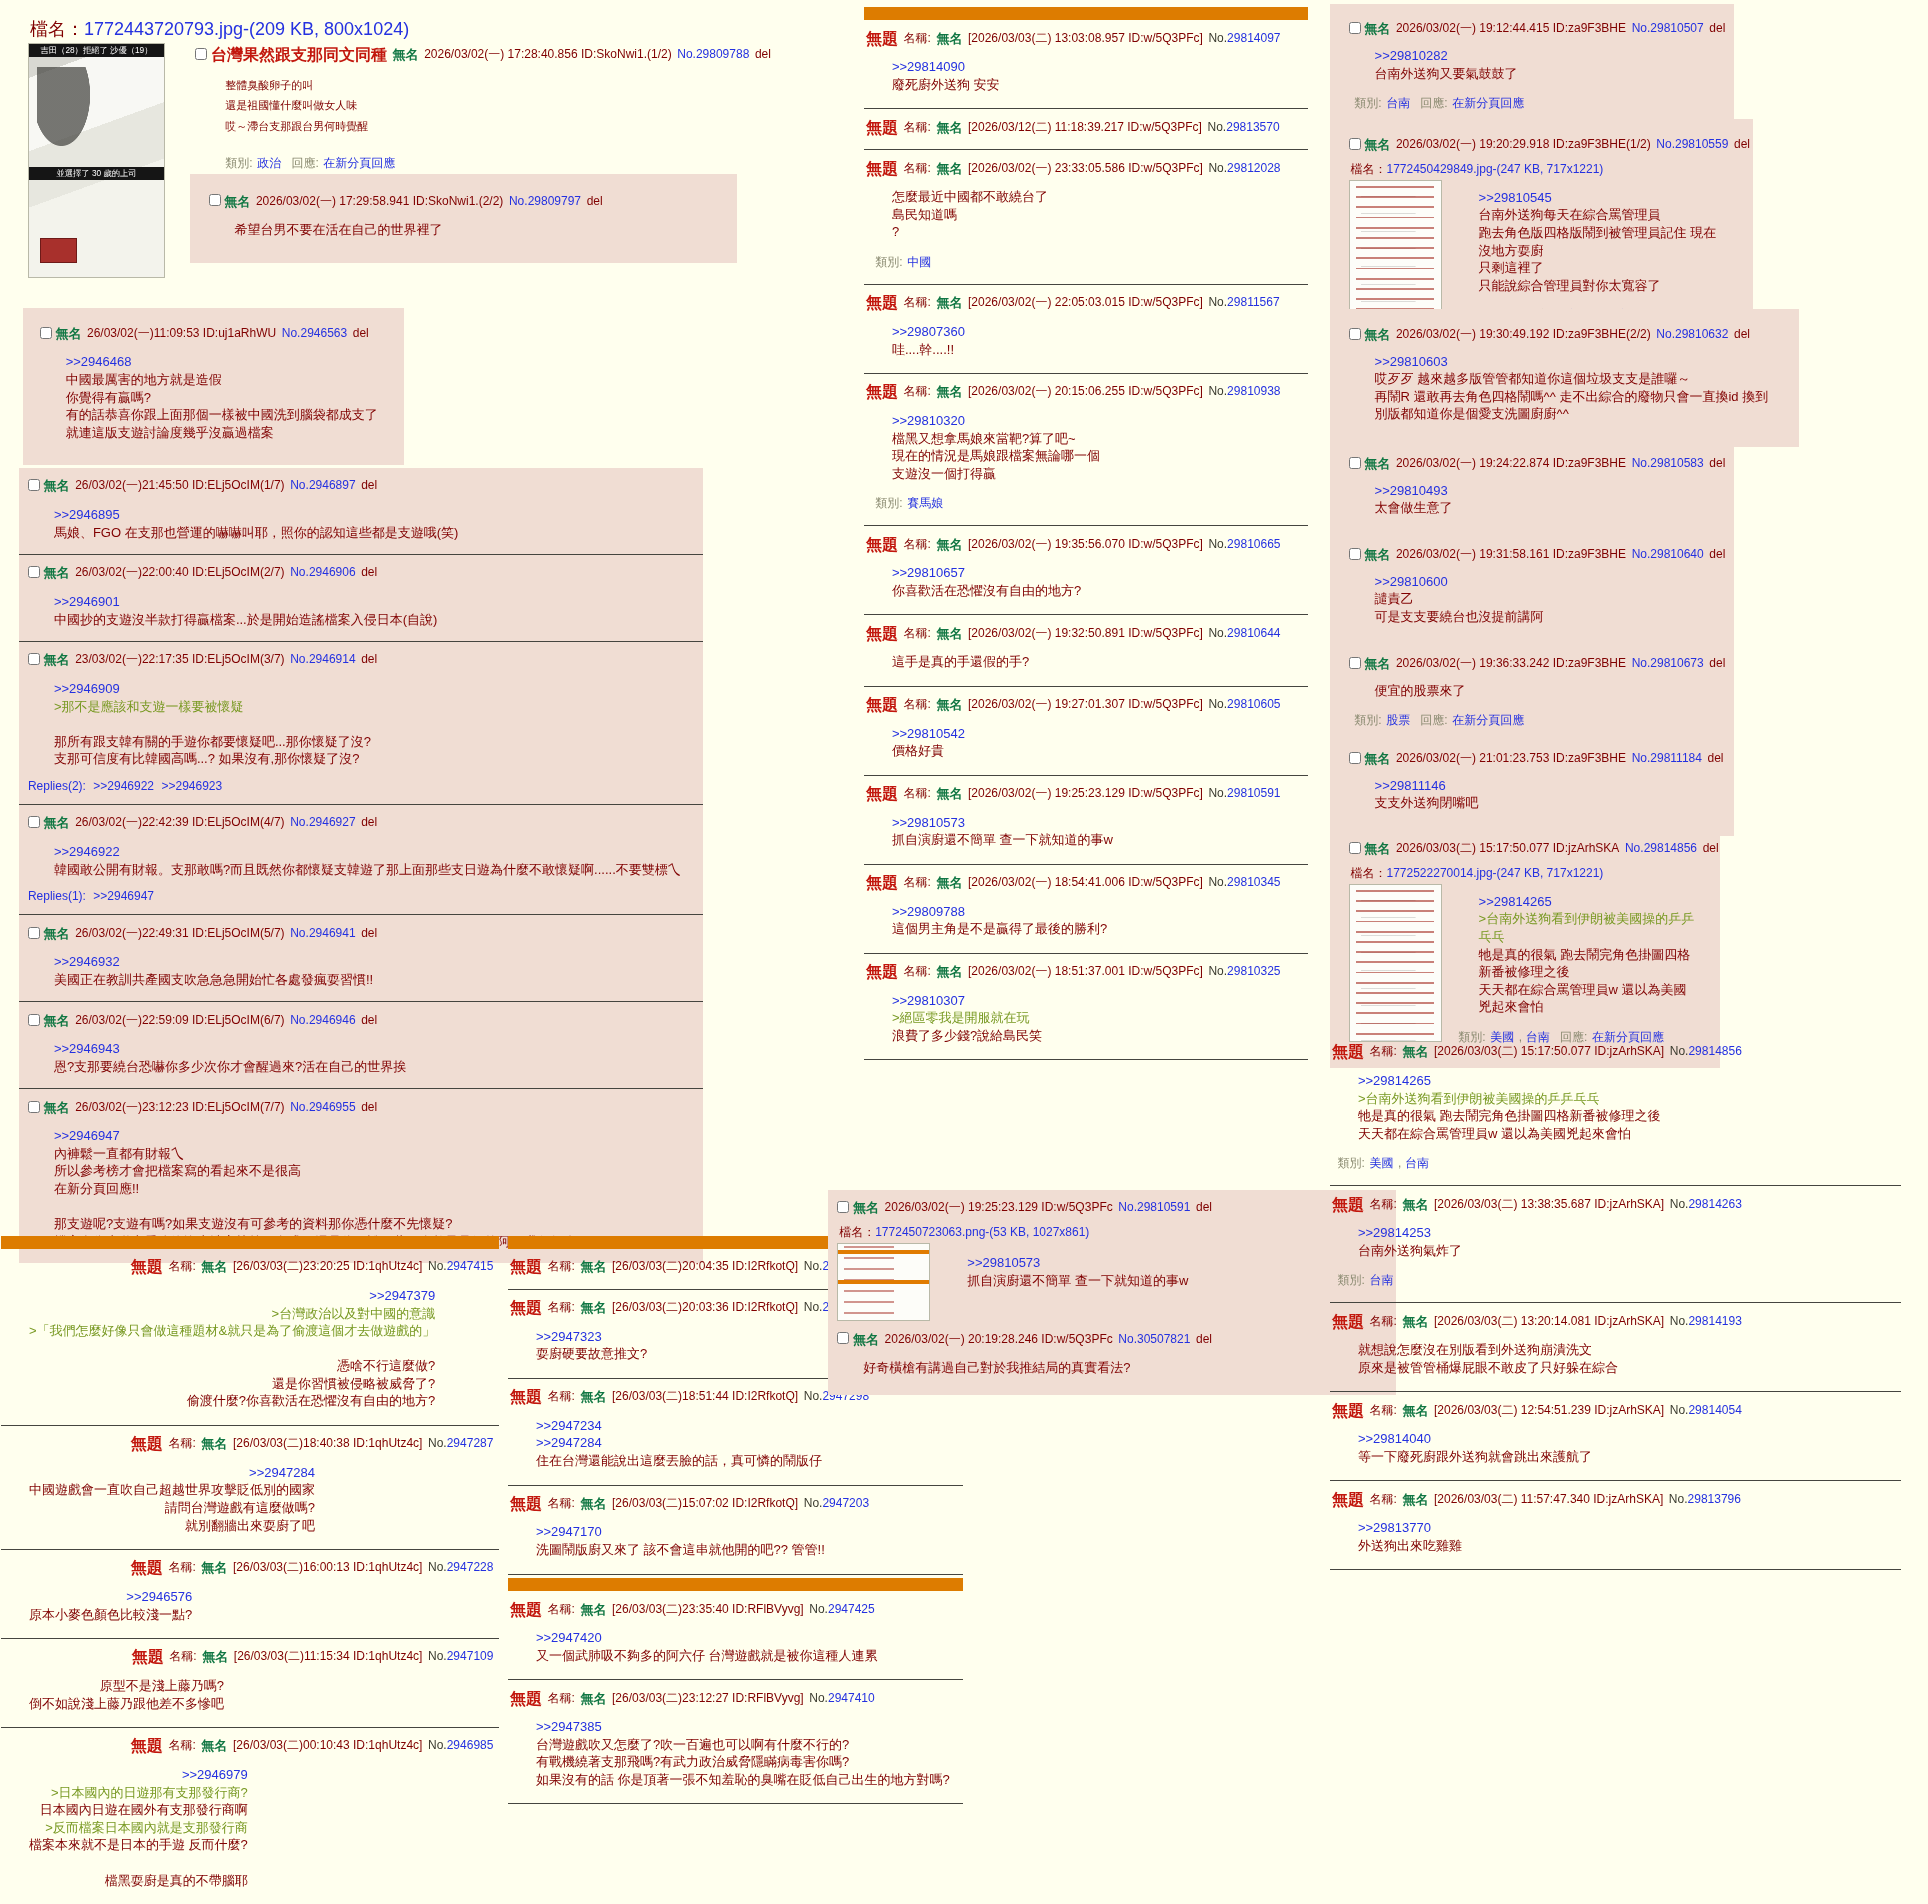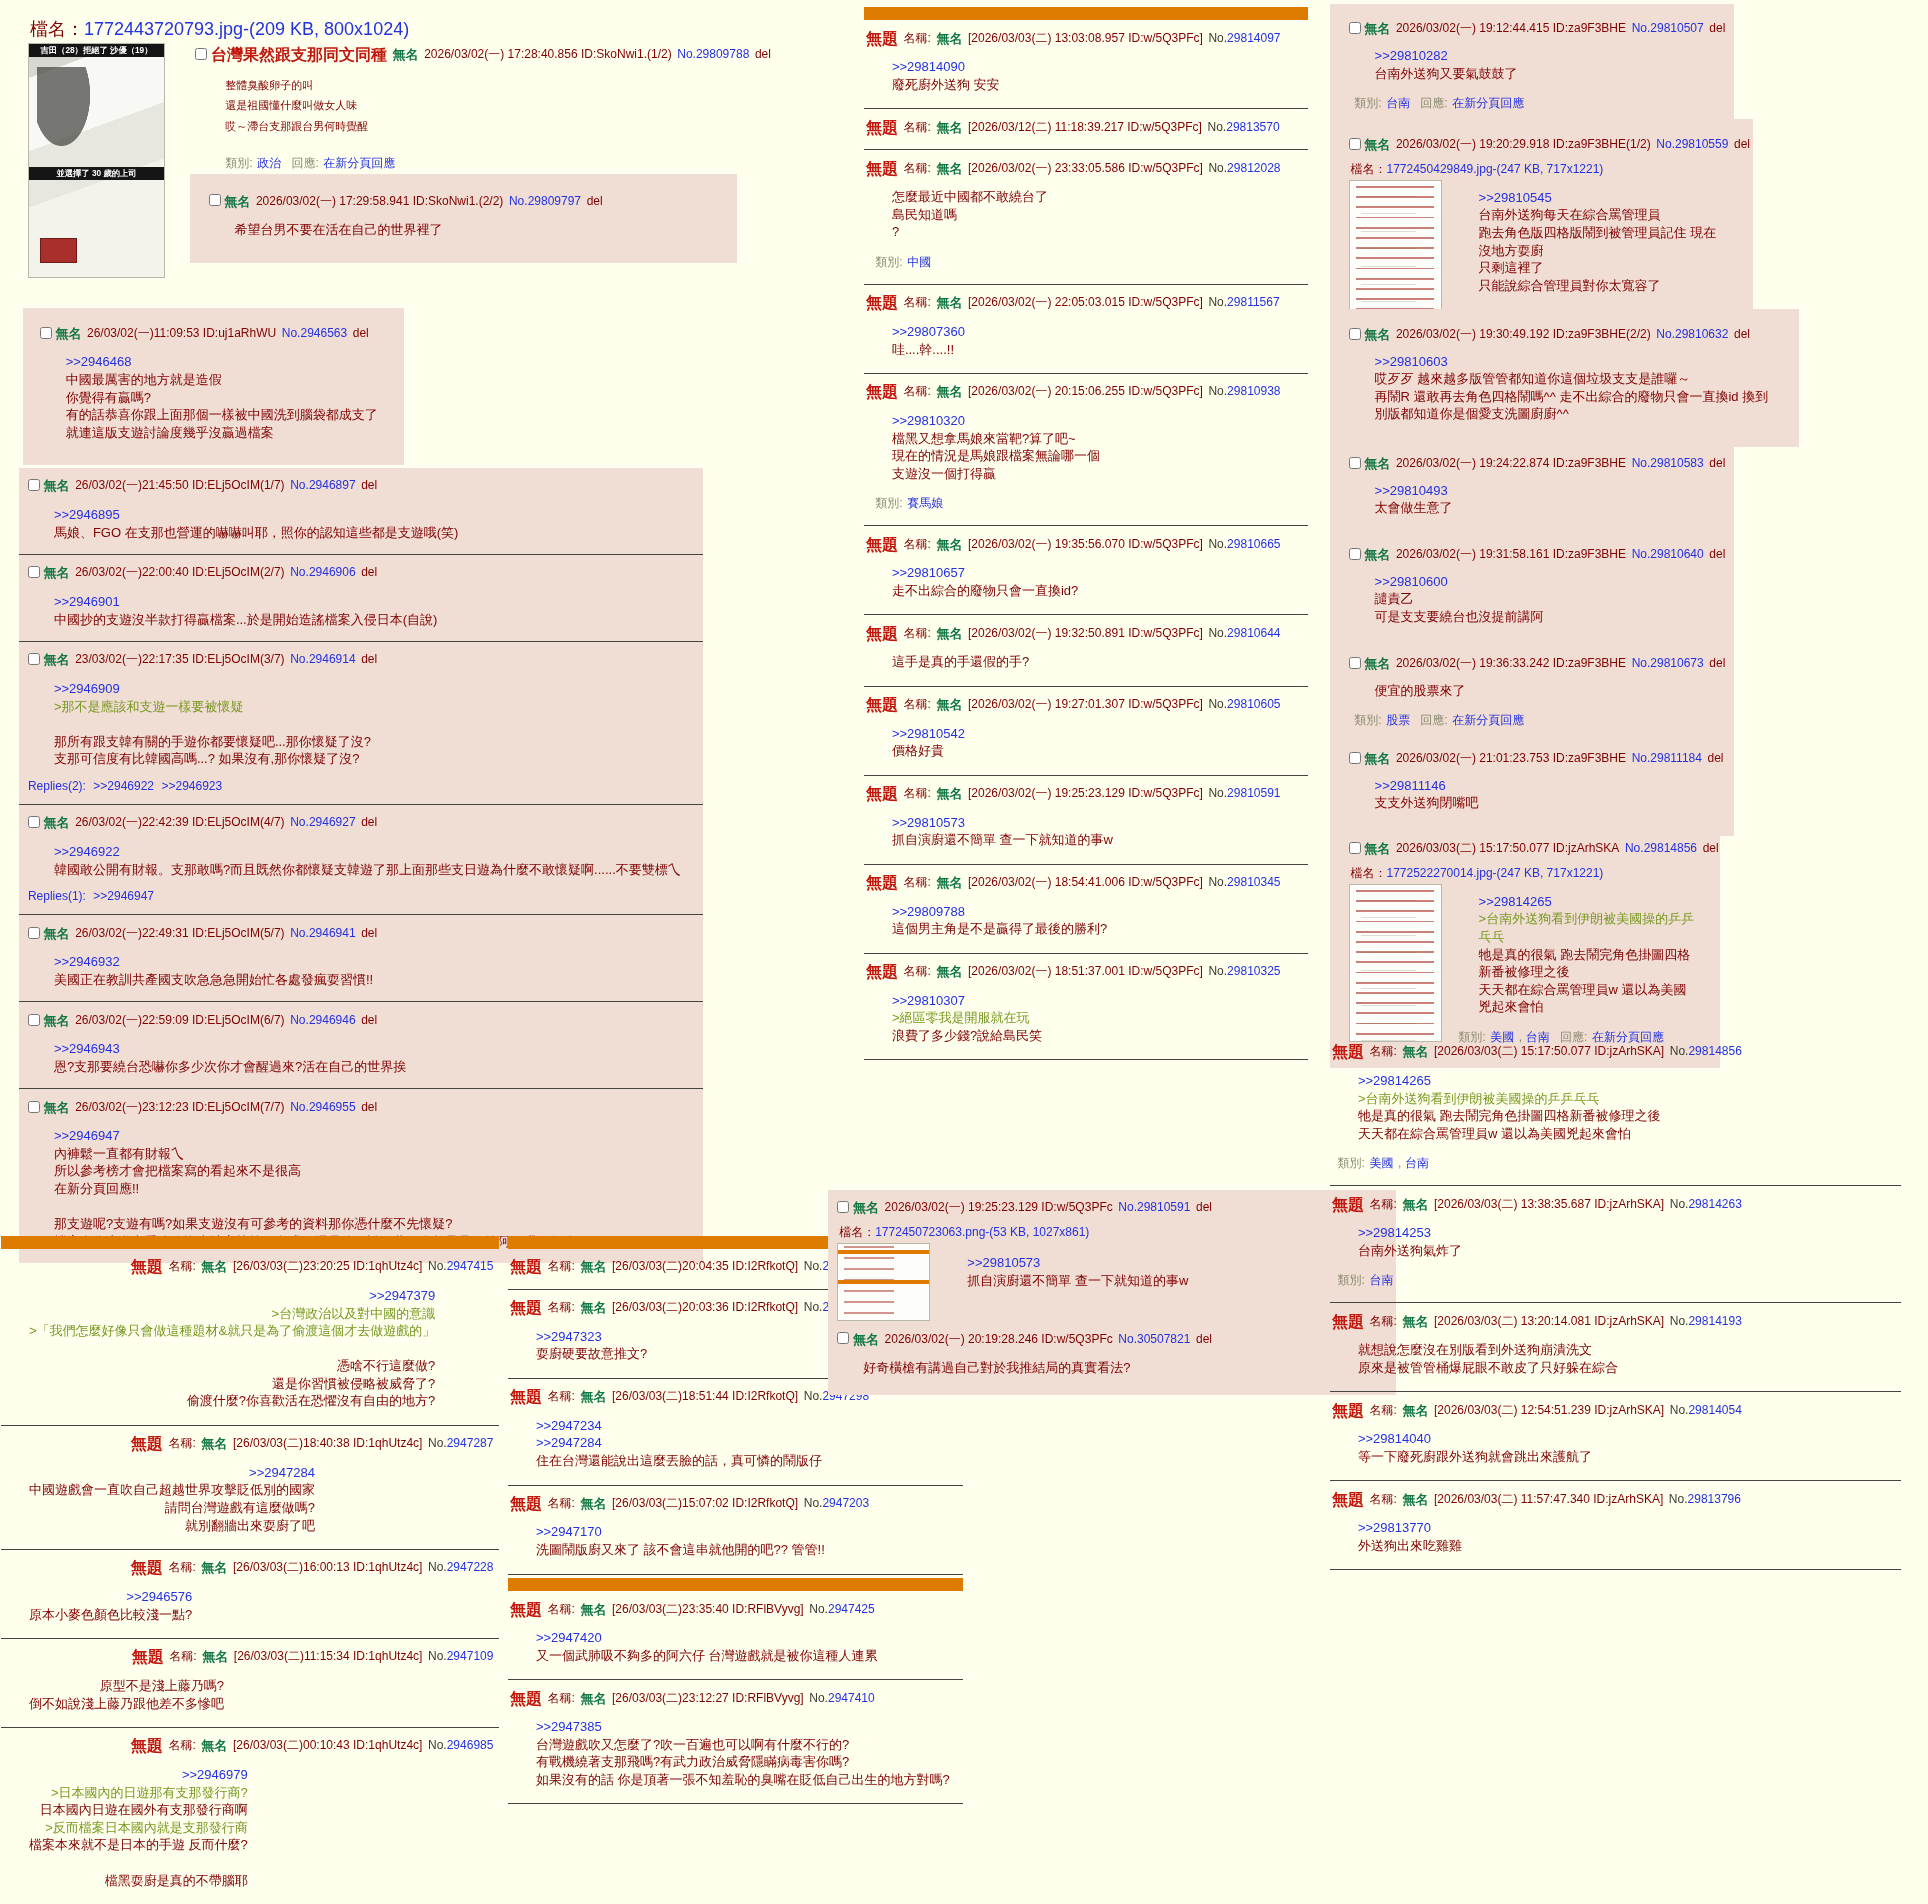--- a/index.html
+++ b/index.html
@@ -39,21 +39,21 @@
   .tlist .post{border-bottom:0.9px solid var(--sep);padding:9.3px 0 13px 1.9px;}
   #big-block .post + .post{border-top:0.9px solid var(--sep);}
   #big-block{width:684px;}
   #mid-list .post{padding:9.3px 0 13px 1.9px;}
   #right-threads .post{padding:9.3px 0 13px 1.9px;}
   .rpanel{position:absolute;left:1330px;padding:7.4px 13px 11px 9.3px;}
   .rpanel .pbody{margin-top:9.3px;}
   #float-preview{padding:5.6px 11px 11px 9.3px;}
   #float-preview .post{padding:3.7px 0 5.6px 0;}
   
-  .thumb{flex:0 0 auto;border:0.9px solid #b9b9a8;box-sizing:border-box;position:relative;overflow:hidden;font-weight:bold;}
+  .thumb{flex:0 0 auto;border:0.9px solid #b9b9a8;box-sizing:border-box;position:relative;overflow:hidden;}
   .thumb-manga{background:
       linear-gradient(160deg,#d8d8d2 0 12%,#f8f8f4 12% 38%,#e7e7df 38% 58%,#f3f3ec 58% 100%);}
   .thumb-manga::before{content:"";position:absolute;left:6%;top:10%;width:45%;height:40%;
       background:radial-gradient(ellipse at 40% 30%,#4a4a46 0 55%,transparent 56%);opacity:.75;}
   .thumb-manga::after{content:"";position:absolute;left:8%;bottom:6%;width:26%;height:10%;
       background:#a8302c;border:0.9px solid #6e1a18;}
   .mbar{position:absolute;left:0;right:0;background:#151515;color:#fff;
       font-size:8.3px;line-height:13px;text-align:center;white-space:nowrap;overflow:hidden;}
   .mbar0{top:0;}
   .mbar1{top:53%;}
@@ -436,21 +436,21 @@
               <div class="catline"><span class="catlabel">類別:</span><span class="catlink">賽馬娘</span></div>
             </div>
           </div>
         </div>
         <div class="post thread">
           <div class="phead"><span class="topic">無題</span><span class="nlabel">名稱:</span><span class="pname">無名</span><span class="pmeta">[2026/03/02(一) 19:35:56.070 ID:w/5Q3PFc]</span><span class="nolabel" style="margin-right: 0px;">No.</span><span class="nonum">29810665</span></div>
           <div class="bwrap">
             <div>
               <div class="pbody">
                 <div class="ln"><span class="qlink">&gt;&gt;29810657</span></div>
-                <div class="ln">走不出綜合的廢物只會一直換id?</div>
+                <div class="ln">你喜歡活在恐懼沒有自由的地方?</div>
               </div>
             </div>
           </div>
         </div>
         <div class="post thread">
           <div class="phead"><span class="topic">無題</span><span class="nlabel">名稱:</span><span class="pname">無名</span><span class="pmeta">[2026/03/02(一) 19:32:50.891 ID:w/5Q3PFc]</span><span class="nolabel" style="margin-right: 0px;">No.</span><span class="nonum">29810644</span></div>
           <div class="bwrap">
             <div>
               <div class="pbody">
                 <div class="ln">這手是真的手還假的手?</div>

